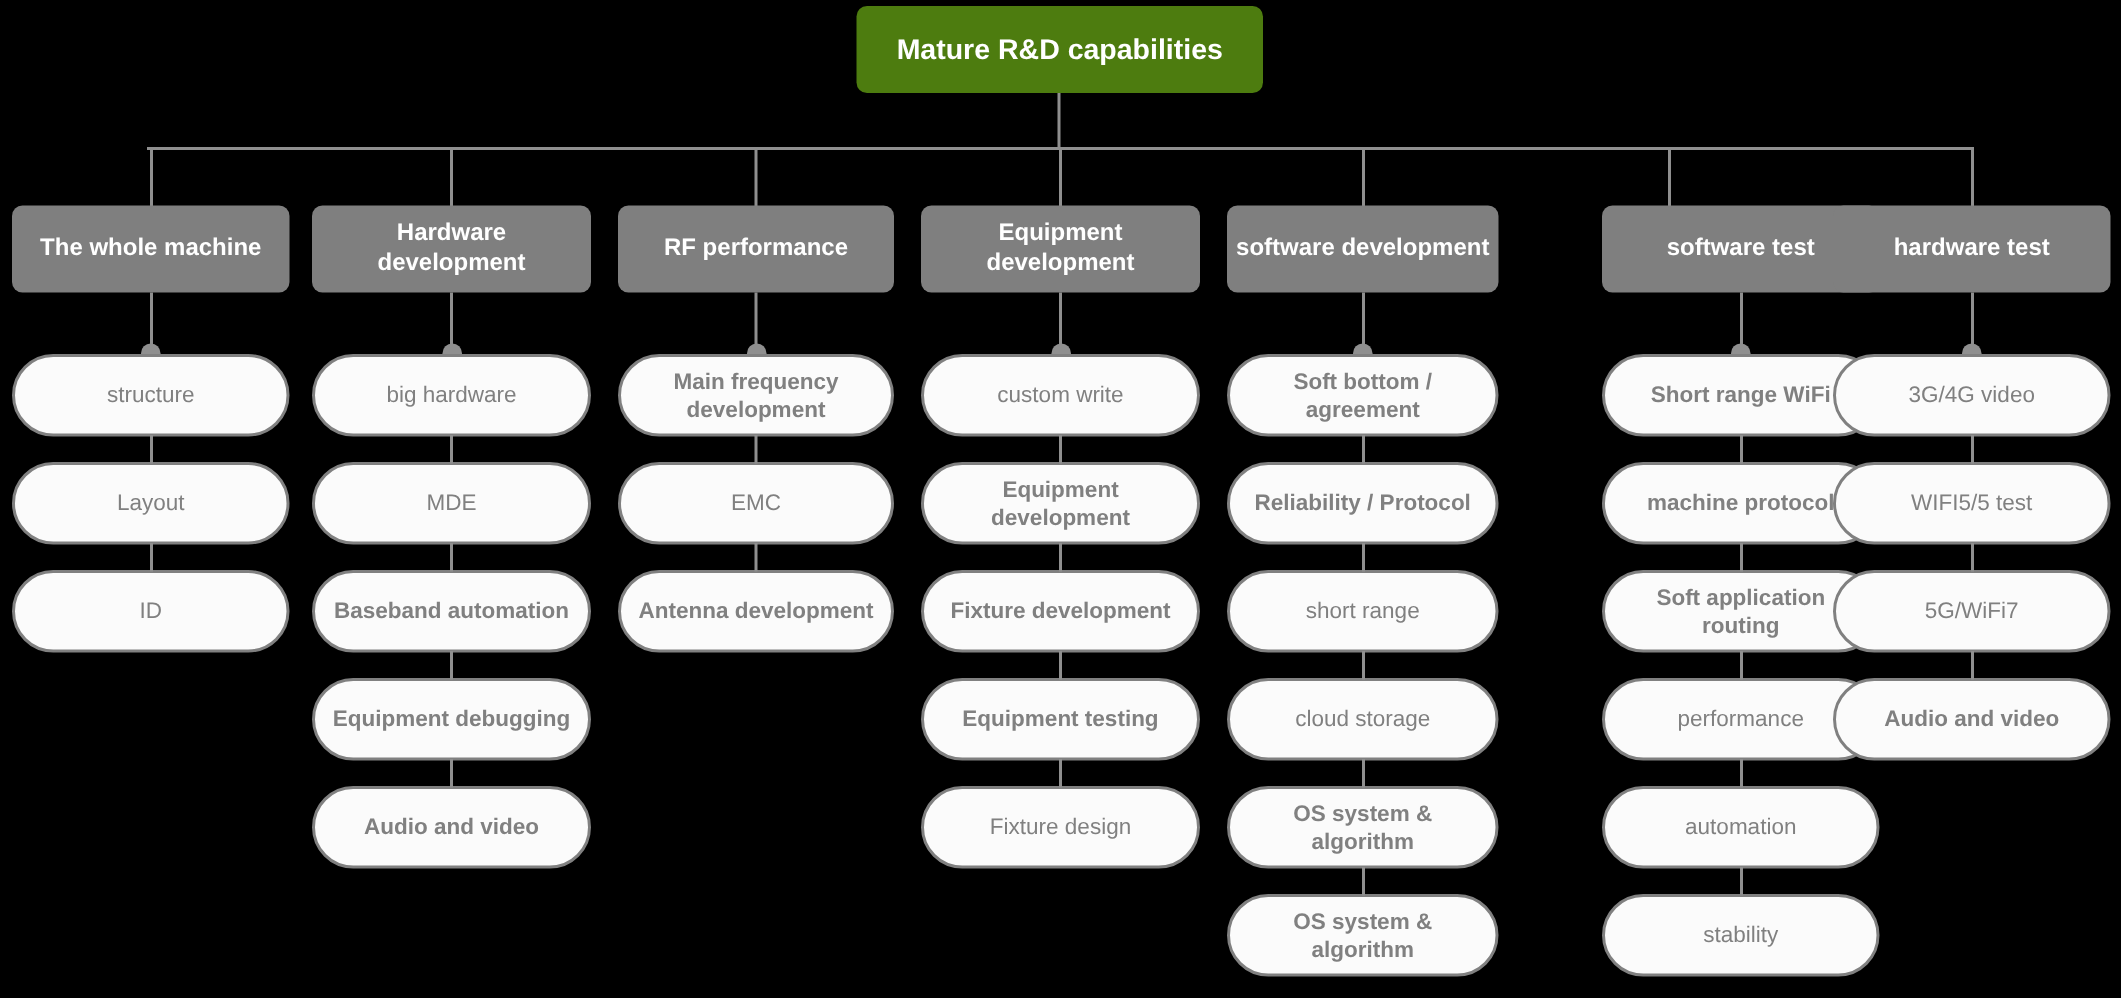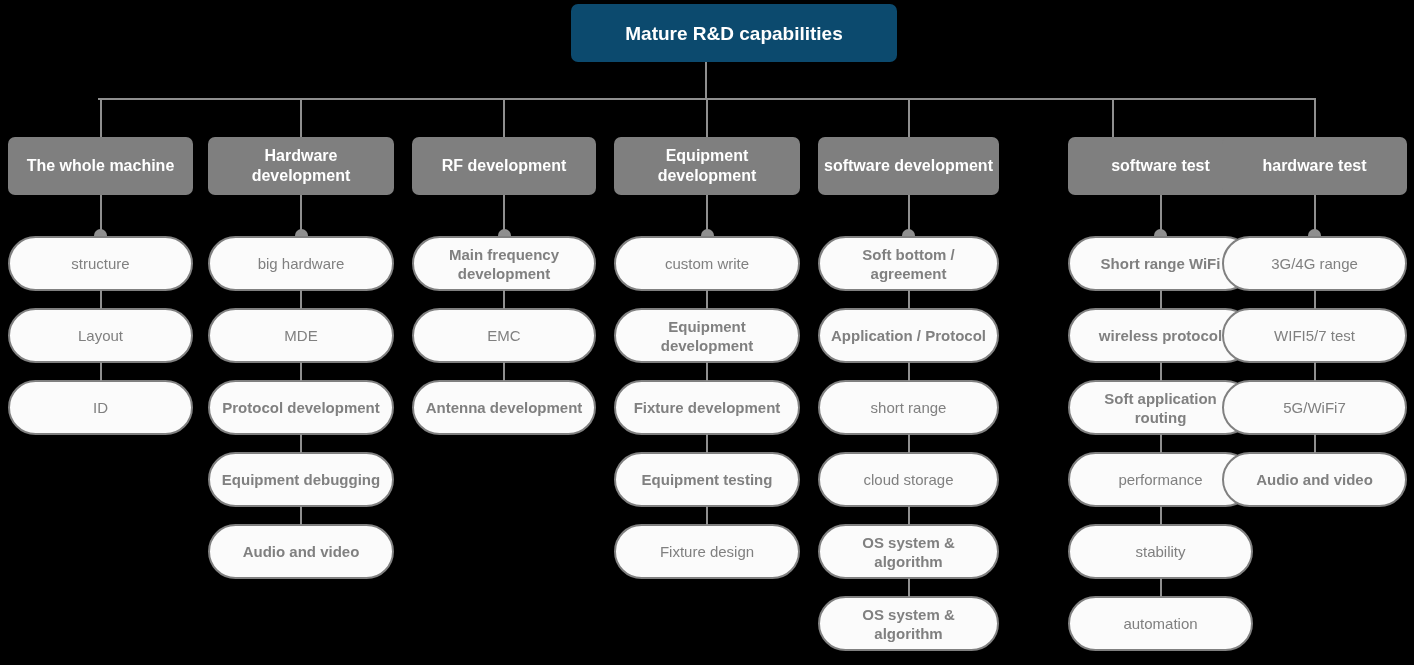--- a/index.html
+++ b/index.html
@@ -16,23 +16,23 @@
     height: 665px;
     background: #000000;
     overflow: hidden;
   }
 
   
   #root-node {
     position: absolute;
     left: 571px;
     top: 4px;
-    width: 326px;
+    width: 271px;
     height: 58px;
-    background: #0c4a6e;
+    background: #4d7c0f;
     border-radius: 7px;
     display: flex;
     align-items: center;
     justify-content: center;
     text-align: center;
     color: #ffffff;
     font-size: 19px;
     font-weight: bold;
     line-height: 23px;
     box-sizing: border-box;
@@ -183,32 +183,32 @@
         <div class="col-stem"></div>
         <div class="col-dot"></div>
         <div class="items">
           <div class="item-wrap">
             <div class="pill">big hardware</div>
           </div>
           <div class="item-wrap">
             <div class="pill">MDE</div>
           </div>
           <div class="item-wrap">
-            <div class="pill two-line">Protocol development</div>
+            <div class="pill two-line">Baseband automation</div>
           </div>
           <div class="item-wrap">
             <div class="pill two-line">Equipment debugging</div>
           </div>
           <div class="item-wrap">
             <div class="pill two-line">Audio and video</div>
           </div>
         </div>
       </div>
       <div class="column" style="left: 412px; width: 184px;">
-        <div class="col-header">RF development</div>
+        <div class="col-header">RF performance</div>
         <div class="col-stem"></div>
         <div class="col-dot"></div>
         <div class="items">
           <div class="item-wrap">
             <div class="pill two-line">Main frequency development</div>
           </div>
           <div class="item-wrap">
             <div class="pill">EMC</div>
           </div>
           <div class="item-wrap">
@@ -240,21 +240,21 @@
       </div>
       <div class="column" style="left: 818px; width: 181px;">
         <div class="col-header">software development</div>
         <div class="col-stem"></div>
         <div class="col-dot"></div>
         <div class="items">
           <div class="item-wrap">
             <div class="pill two-line">Soft bottom / agreement</div>
           </div>
           <div class="item-wrap">
-            <div class="pill two-line">Application / Protocol</div>
+            <div class="pill two-line">Reliability / Protocol</div>
           </div>
           <div class="item-wrap">
             <div class="pill">short range</div>
           </div>
           <div class="item-wrap">
             <div class="pill">cloud storage</div>
           </div>
           <div class="item-wrap">
             <div class="pill two-line">OS system &amp; algorithm</div>
           </div>
@@ -265,46 +265,46 @@
       </div>
       <div class="column" style="left: 1068px; width: 185px;">
         <div class="col-header">software test</div>
         <div class="col-stem"></div>
         <div class="col-dot"></div>
         <div class="items">
           <div class="item-wrap">
             <div class="pill two-line">Short range WiFi</div>
           </div>
           <div class="item-wrap">
-            <div class="pill two-line">wireless protocol</div>
+            <div class="pill two-line">machine protocol</div>
           </div>
           <div class="item-wrap">
             <div class="pill two-line">Soft application routing</div>
           </div>
           <div class="item-wrap">
             <div class="pill">performance</div>
           </div>
           <div class="item-wrap">
+            <div class="pill">automation</div>
+          </div>
+          <div class="item-wrap">
             <div class="pill">stability</div>
-          </div>
-          <div class="item-wrap">
-            <div class="pill">automation</div>
           </div>
         </div>
       </div>
       <div class="column" style="left: 1222px; width: 185px;">
         <div class="col-header">hardware test</div>
         <div class="col-stem"></div>
         <div class="col-dot"></div>
         <div class="items">
           <div class="item-wrap">
-            <div class="pill">3G/4G range</div>
-          </div>
-          <div class="item-wrap">
-            <div class="pill">WIFI5/7 test</div>
+            <div class="pill">3G/4G video</div>
+          </div>
+          <div class="item-wrap">
+            <div class="pill">WIFI5/5 test</div>
           </div>
           <div class="item-wrap">
             <div class="pill">5G/WiFi7</div>
           </div>
           <div class="item-wrap">
             <div class="pill two-line">Audio and video</div>
           </div>
         </div>
       </div>
     </div>

